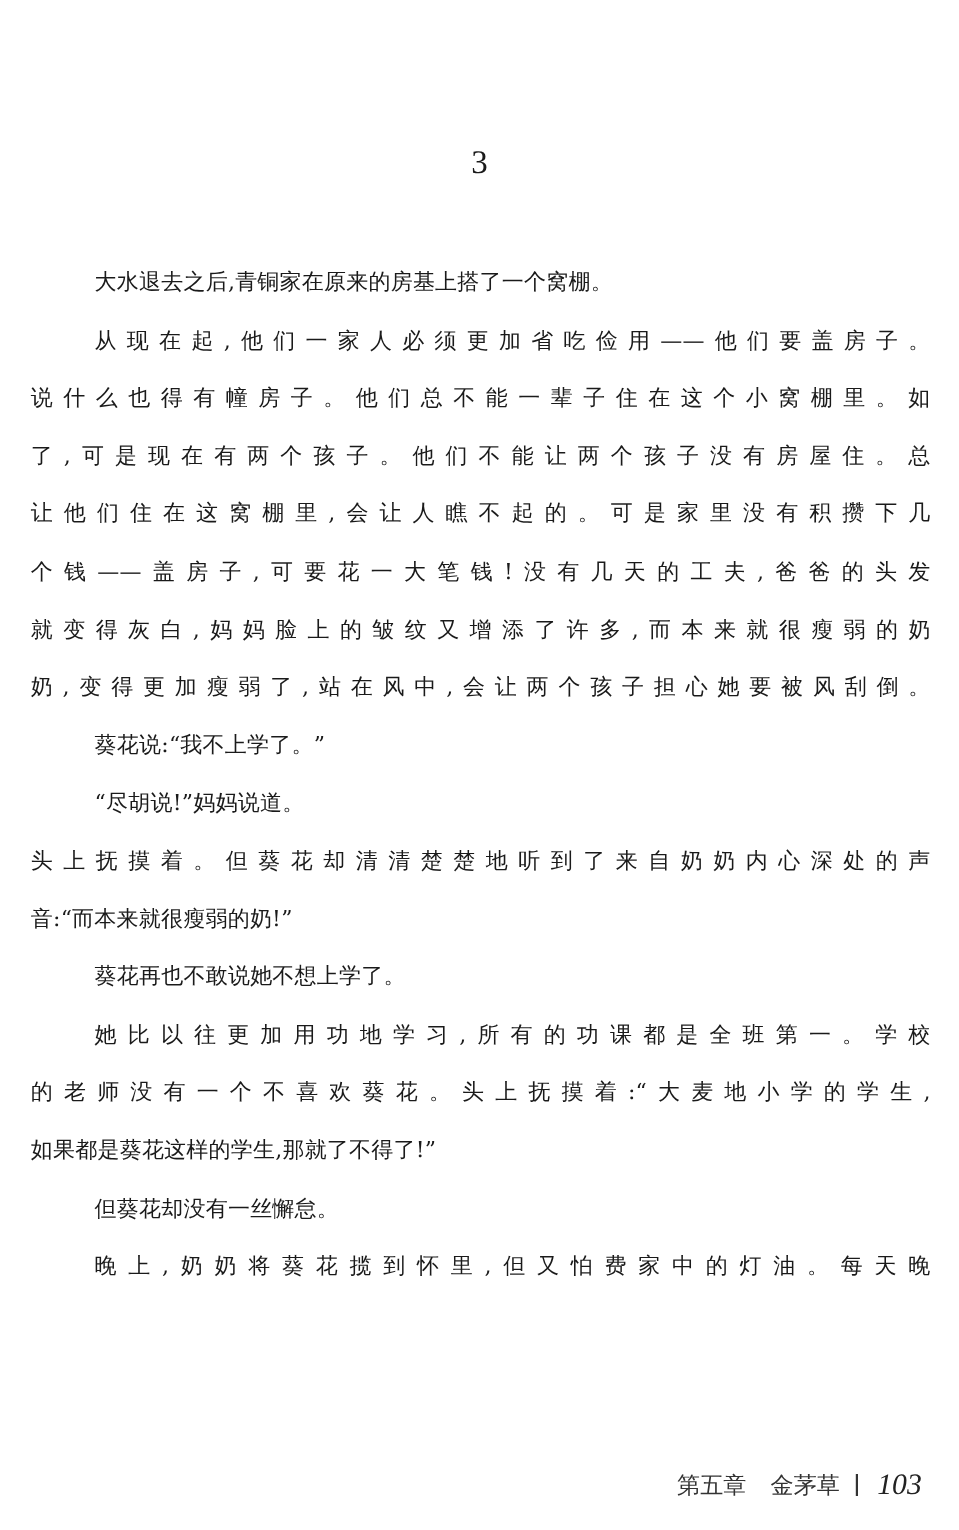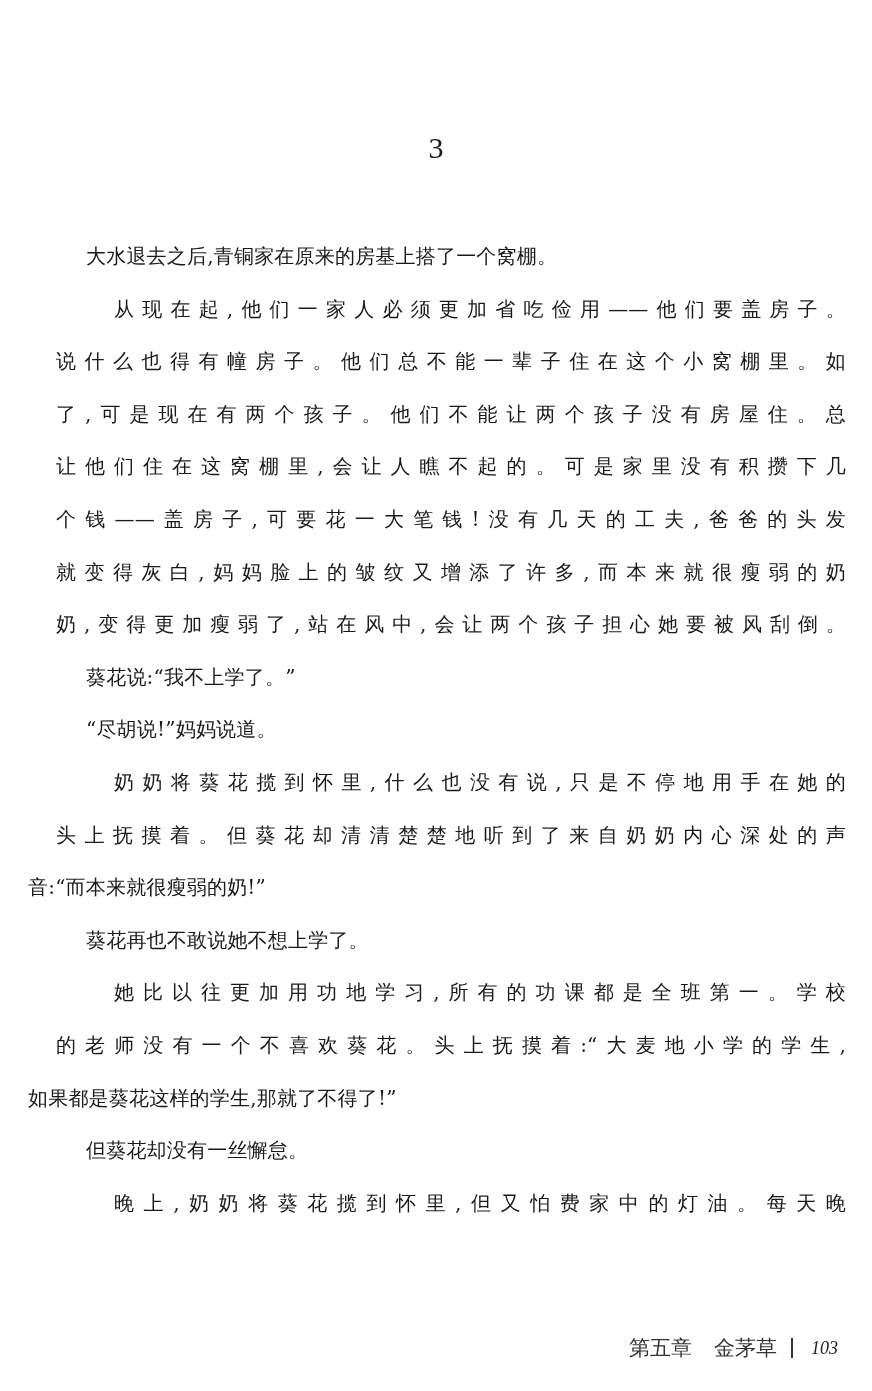--- a/index.html
+++ b/index.html
@@ -12,50 +12,49 @@
     position: absolute; top: 128px; left: 0; width: 872px;
     text-align: center; font-size: 30px; line-height: 40px;
     font-family: "Liberation Serif", "DejaVu Serif", serif;
   }
   .body-lines { position: absolute; left: 28px; top: 230px; width: 818px; }
   .line {
     height: 52.6px; line-height: 52.6px; font-size: 20px;
     white-space: nowrap; letter-spacing: 0.2px;
   }
   .line.indent { padding-left: 58px; }
-  .line.justify { text-align: justify; text-align-last: justify; margin-left: 28px; }
+  .line.justify { text-align: justify; text-align-last: justify; }
   .footer {
     position: absolute; top: 1334px; right: 34px;
     display: flex; align-items: center; font-size: 21px; color: #333; margin-left: 40px;
   }
   .footer .chapter { margin-right: 22px; }
   .footer .title { margin-right: 14px; }
   .footer .sep { width: 2px; height: 20px; background: #333; margin-right: 18px; }
   .footer .page {
     font-family: "Liberation Serif", "DejaVu Serif", serif;
-    font-style: italic; font-size: 18px; color: #222;
+    font-style: italic; font-size: 27px; color: #222;
   }
 </style>
 </head>
 <body>
 
 <div class="section-number">3</div>
 
 <div class="body-lines" id="body-lines">
     <div class="line indent">大水退去之后,青铜家在原来的房基上搭了一个窝棚。</div>
     <div class="line indent justify">从现在起,他们一家人必须更加省吃俭用——他们要盖房子。</div>
     <div class="line justify">说什么也得有幢房子。他们总不能一辈子住在这个小窝棚里。如</div>
     <div class="line justify">了,可是现在有两个孩子。他们不能让两个孩子没有房屋住。总</div>
     <div class="line justify">让他们住在这窝棚里,会让人瞧不起的。可是家里没有积攒下几</div>
     <div class="line justify">个钱——盖房子,可要花一大笔钱!没有几天的工夫,爸爸的头发</div>
     <div class="line justify">就变得灰白,妈妈脸上的皱纹又增添了许多,而本来就很瘦弱的奶</div>
     <div class="line justify">奶,变得更加瘦弱了,站在风中,会让两个孩子担心她要被风刮倒。</div>
     <div class="line indent">葵花说:“我不上学了。”</div>
     <div class="line indent">“尽胡说!”妈妈说道。</div>
-    <div class="line indent justify">奶奶将葵花揽到怀里,什么也没有说,只是不停地用手在她的</div>
     <div class="line justify">头上抚摸着。但葵花却清清楚楚地听到了来自奶奶内心深处的声</div>
     <div class="line">音:“而本来就很瘦弱的奶!”</div>
     <div class="line indent">葵花再也不敢说她不想上学了。</div>
     <div class="line indent justify">她比以往更加用功地学习,所有的功课都是全班第一。学校</div>
     <div class="line justify">的老师没有一个不喜欢葵花。头上抚摸着:“大麦地小学的学生,</div>
     <div class="line">如果都是葵花这样的学生,那就了不得了!”</div>
     <div class="line indent">但葵花却没有一丝懈怠。</div>
     <div class="line indent justify">晚上,奶奶将葵花揽到怀里,但又怕费家中的灯油。每天晚</div>
   </div>
 

